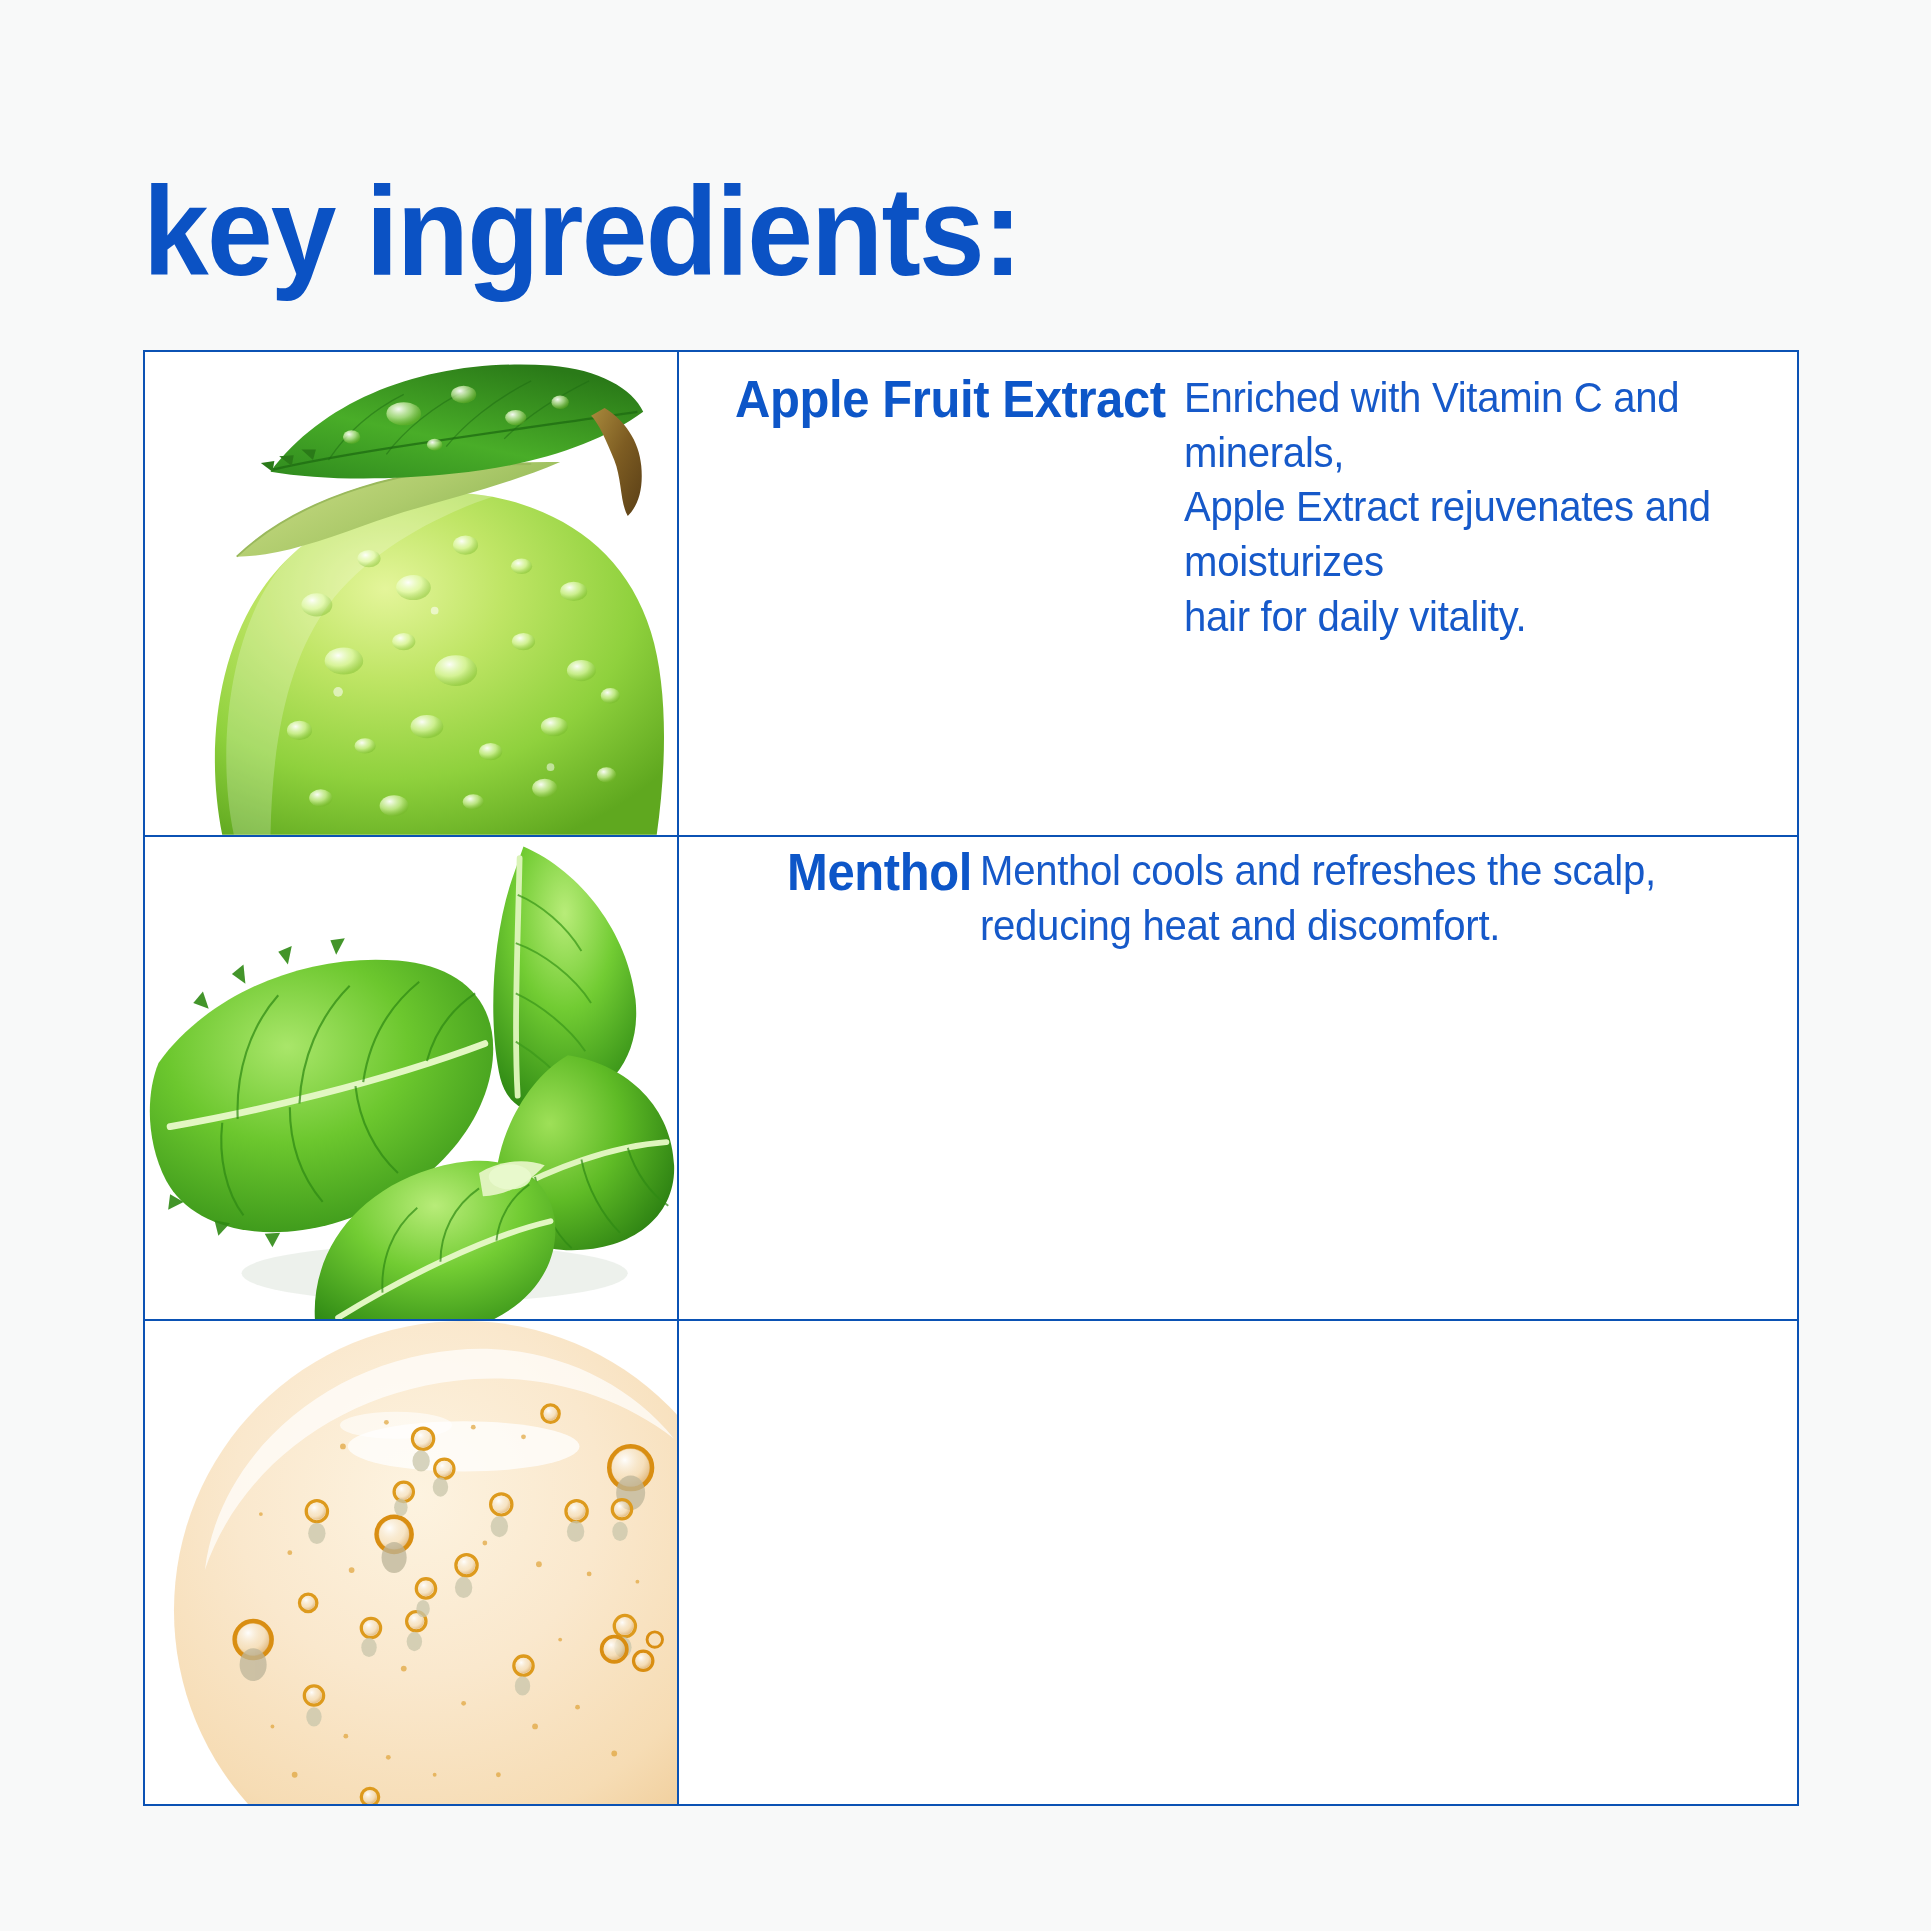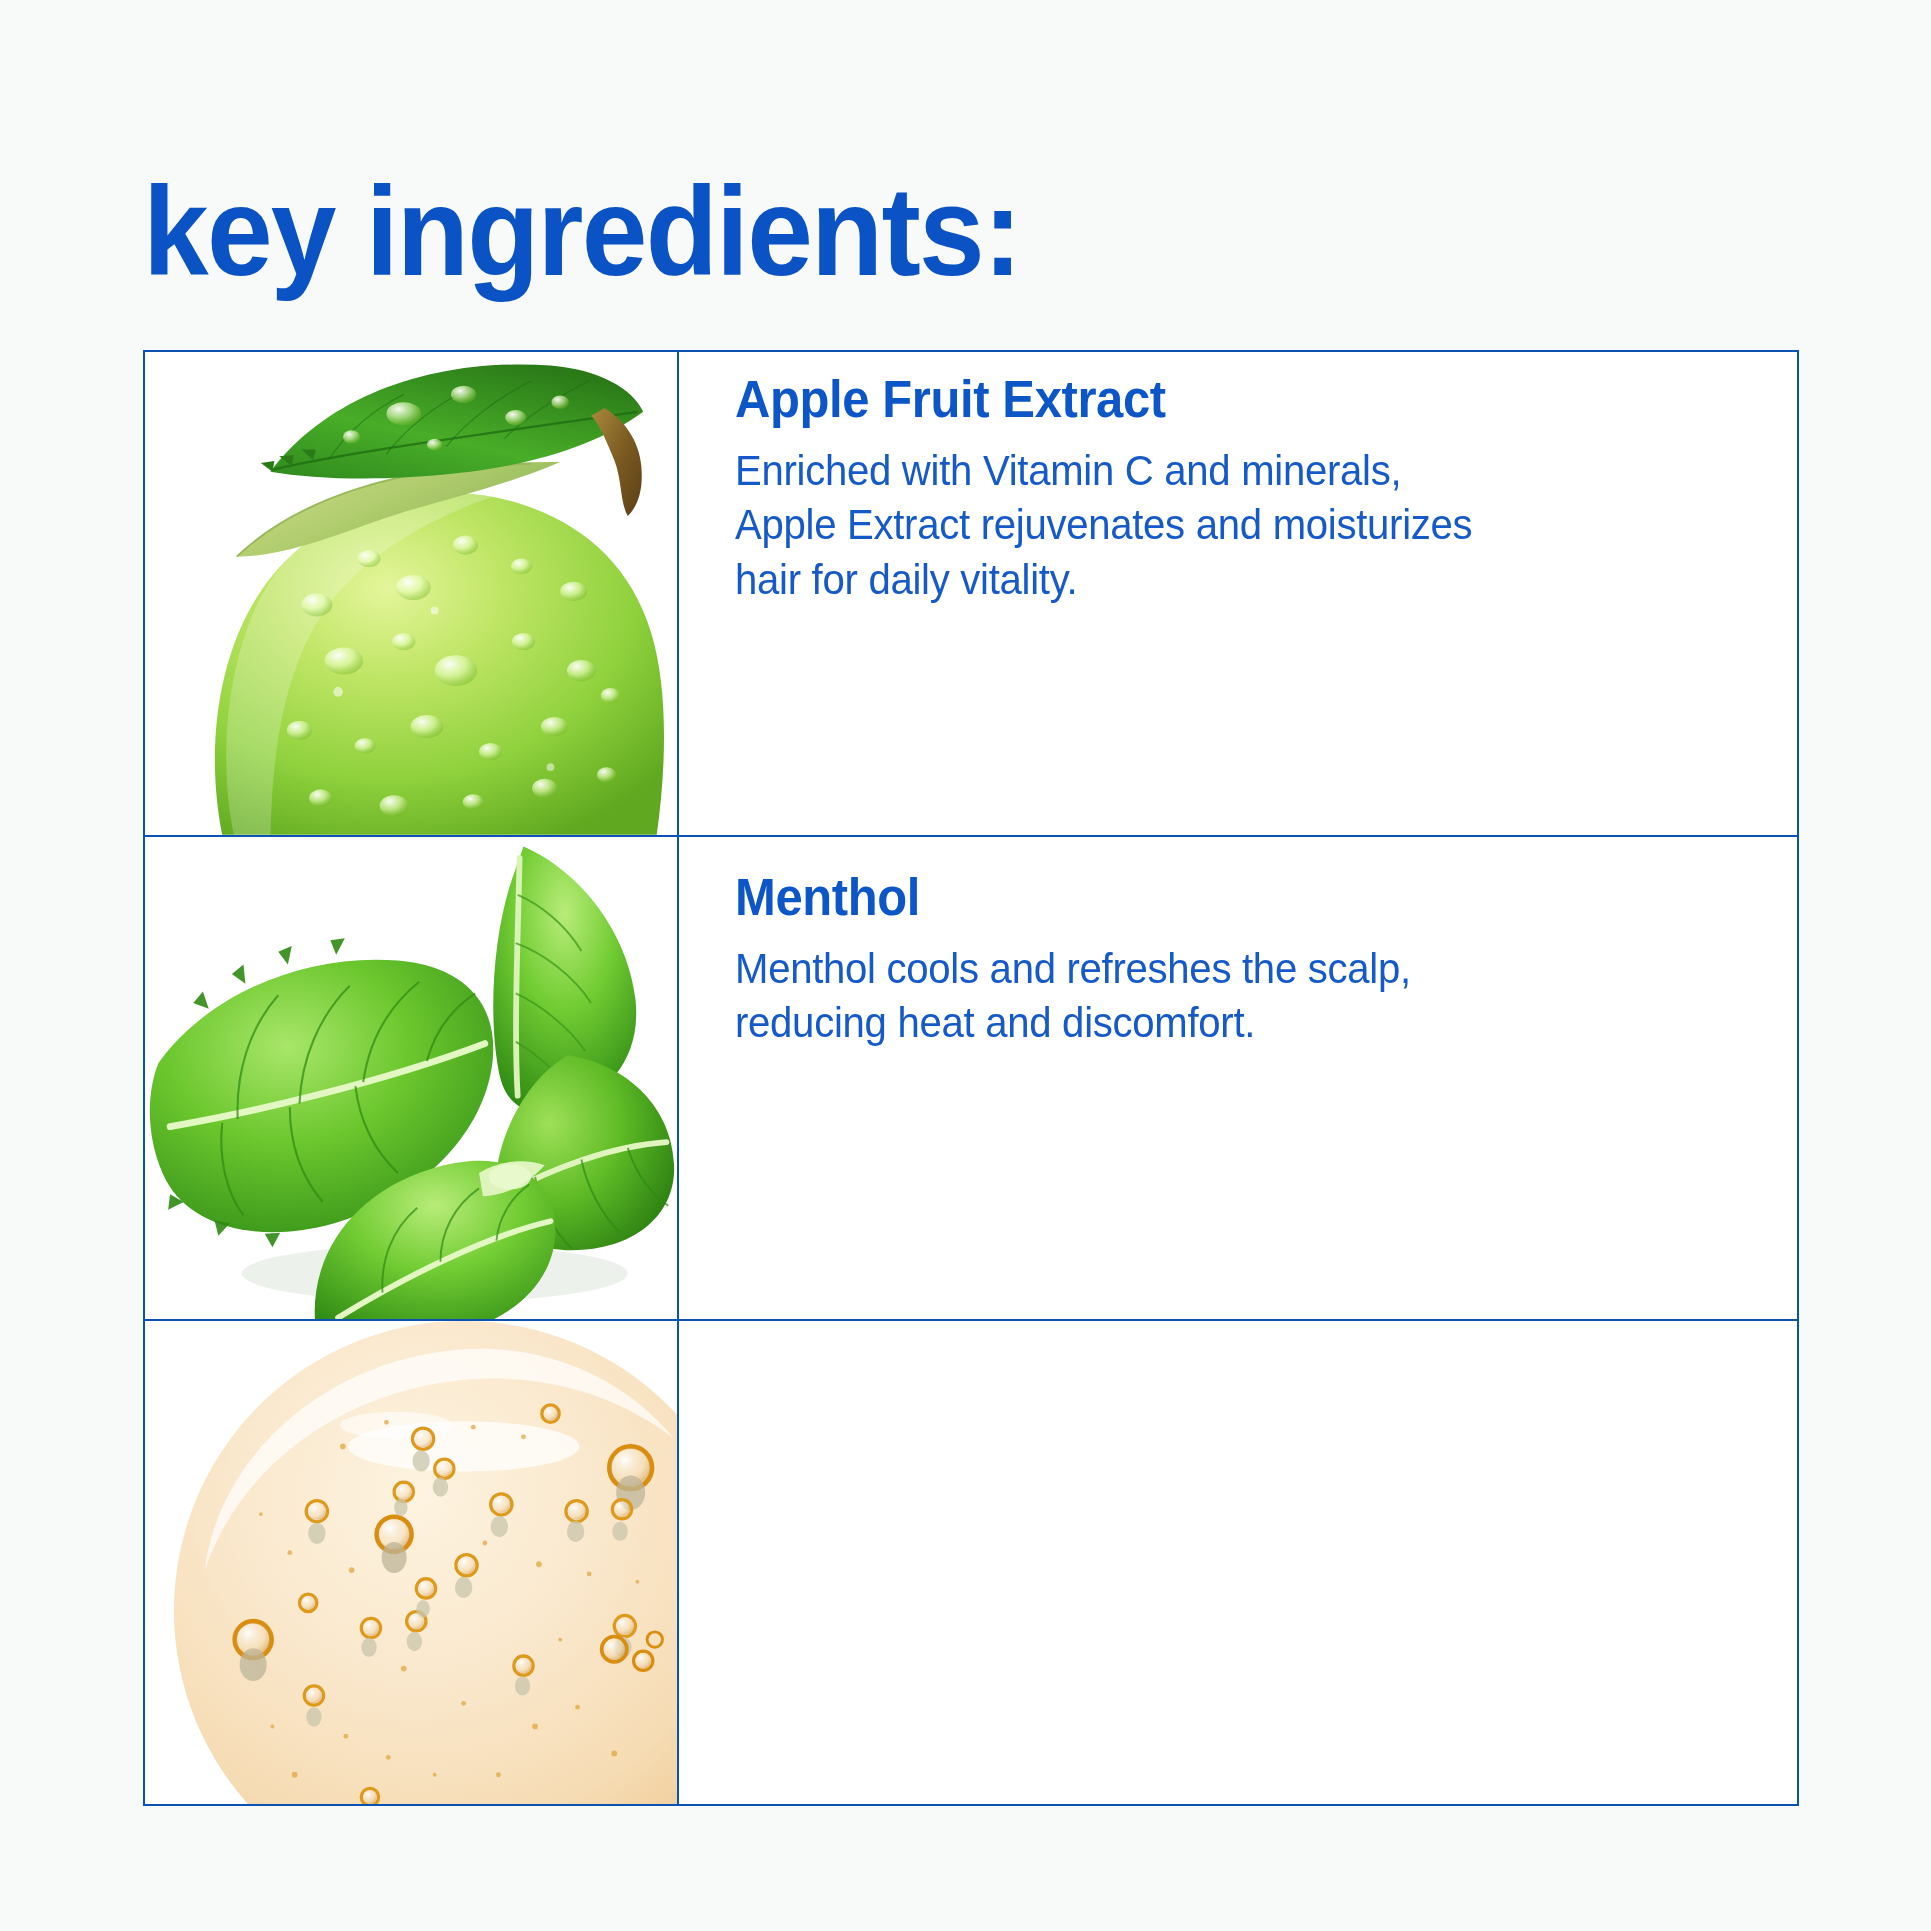--- a/index.html
+++ b/index.html
@@ -74,21 +74,22 @@
     width: 100%;
     height: 100%;
   }
 
   .text-cell {
     position: relative;
     flex: 1 1 auto;
     background: #ffffff;
     padding: 4px 58px 0 56px;
     display: flex;
-    flex-direction: column;
+    flex-direction: row;
+    justify-content: center;
     box-sizing: border-box;
   }
   .ingredient-name {
     font-size: 51px;
     font-weight: 700;
     color: #0d56c8;
     letter-spacing: -0.4px;
     line-height: 1.12;
     margin: 0 0 15.4px 0;
     transform: scaleX(0.96);
@@ -102,21 +103,21 @@
     line-height: 1.30;
     letter-spacing: -0.3px;
     margin: 0;
     transform: scaleX(0.955);
     transform-origin: left center;
     white-space: pre-line;
   }
 
   
   .row-apple .text-cell   { padding-top: 19.3px; }
-  .row-menthol .text-cell { padding-top: 7.7px; margin-top: 25px; }
+  .row-menthol .text-cell { padding-top: 7.7px; }
   .row-vinegar .text-cell { padding-top: 7.7px; }
 </style>
 </head>
 <body>
 
 <div class="page">
 
   <h1 class="page-title">key ingredients:</h1>
 
   <div class="ingredients-table">

